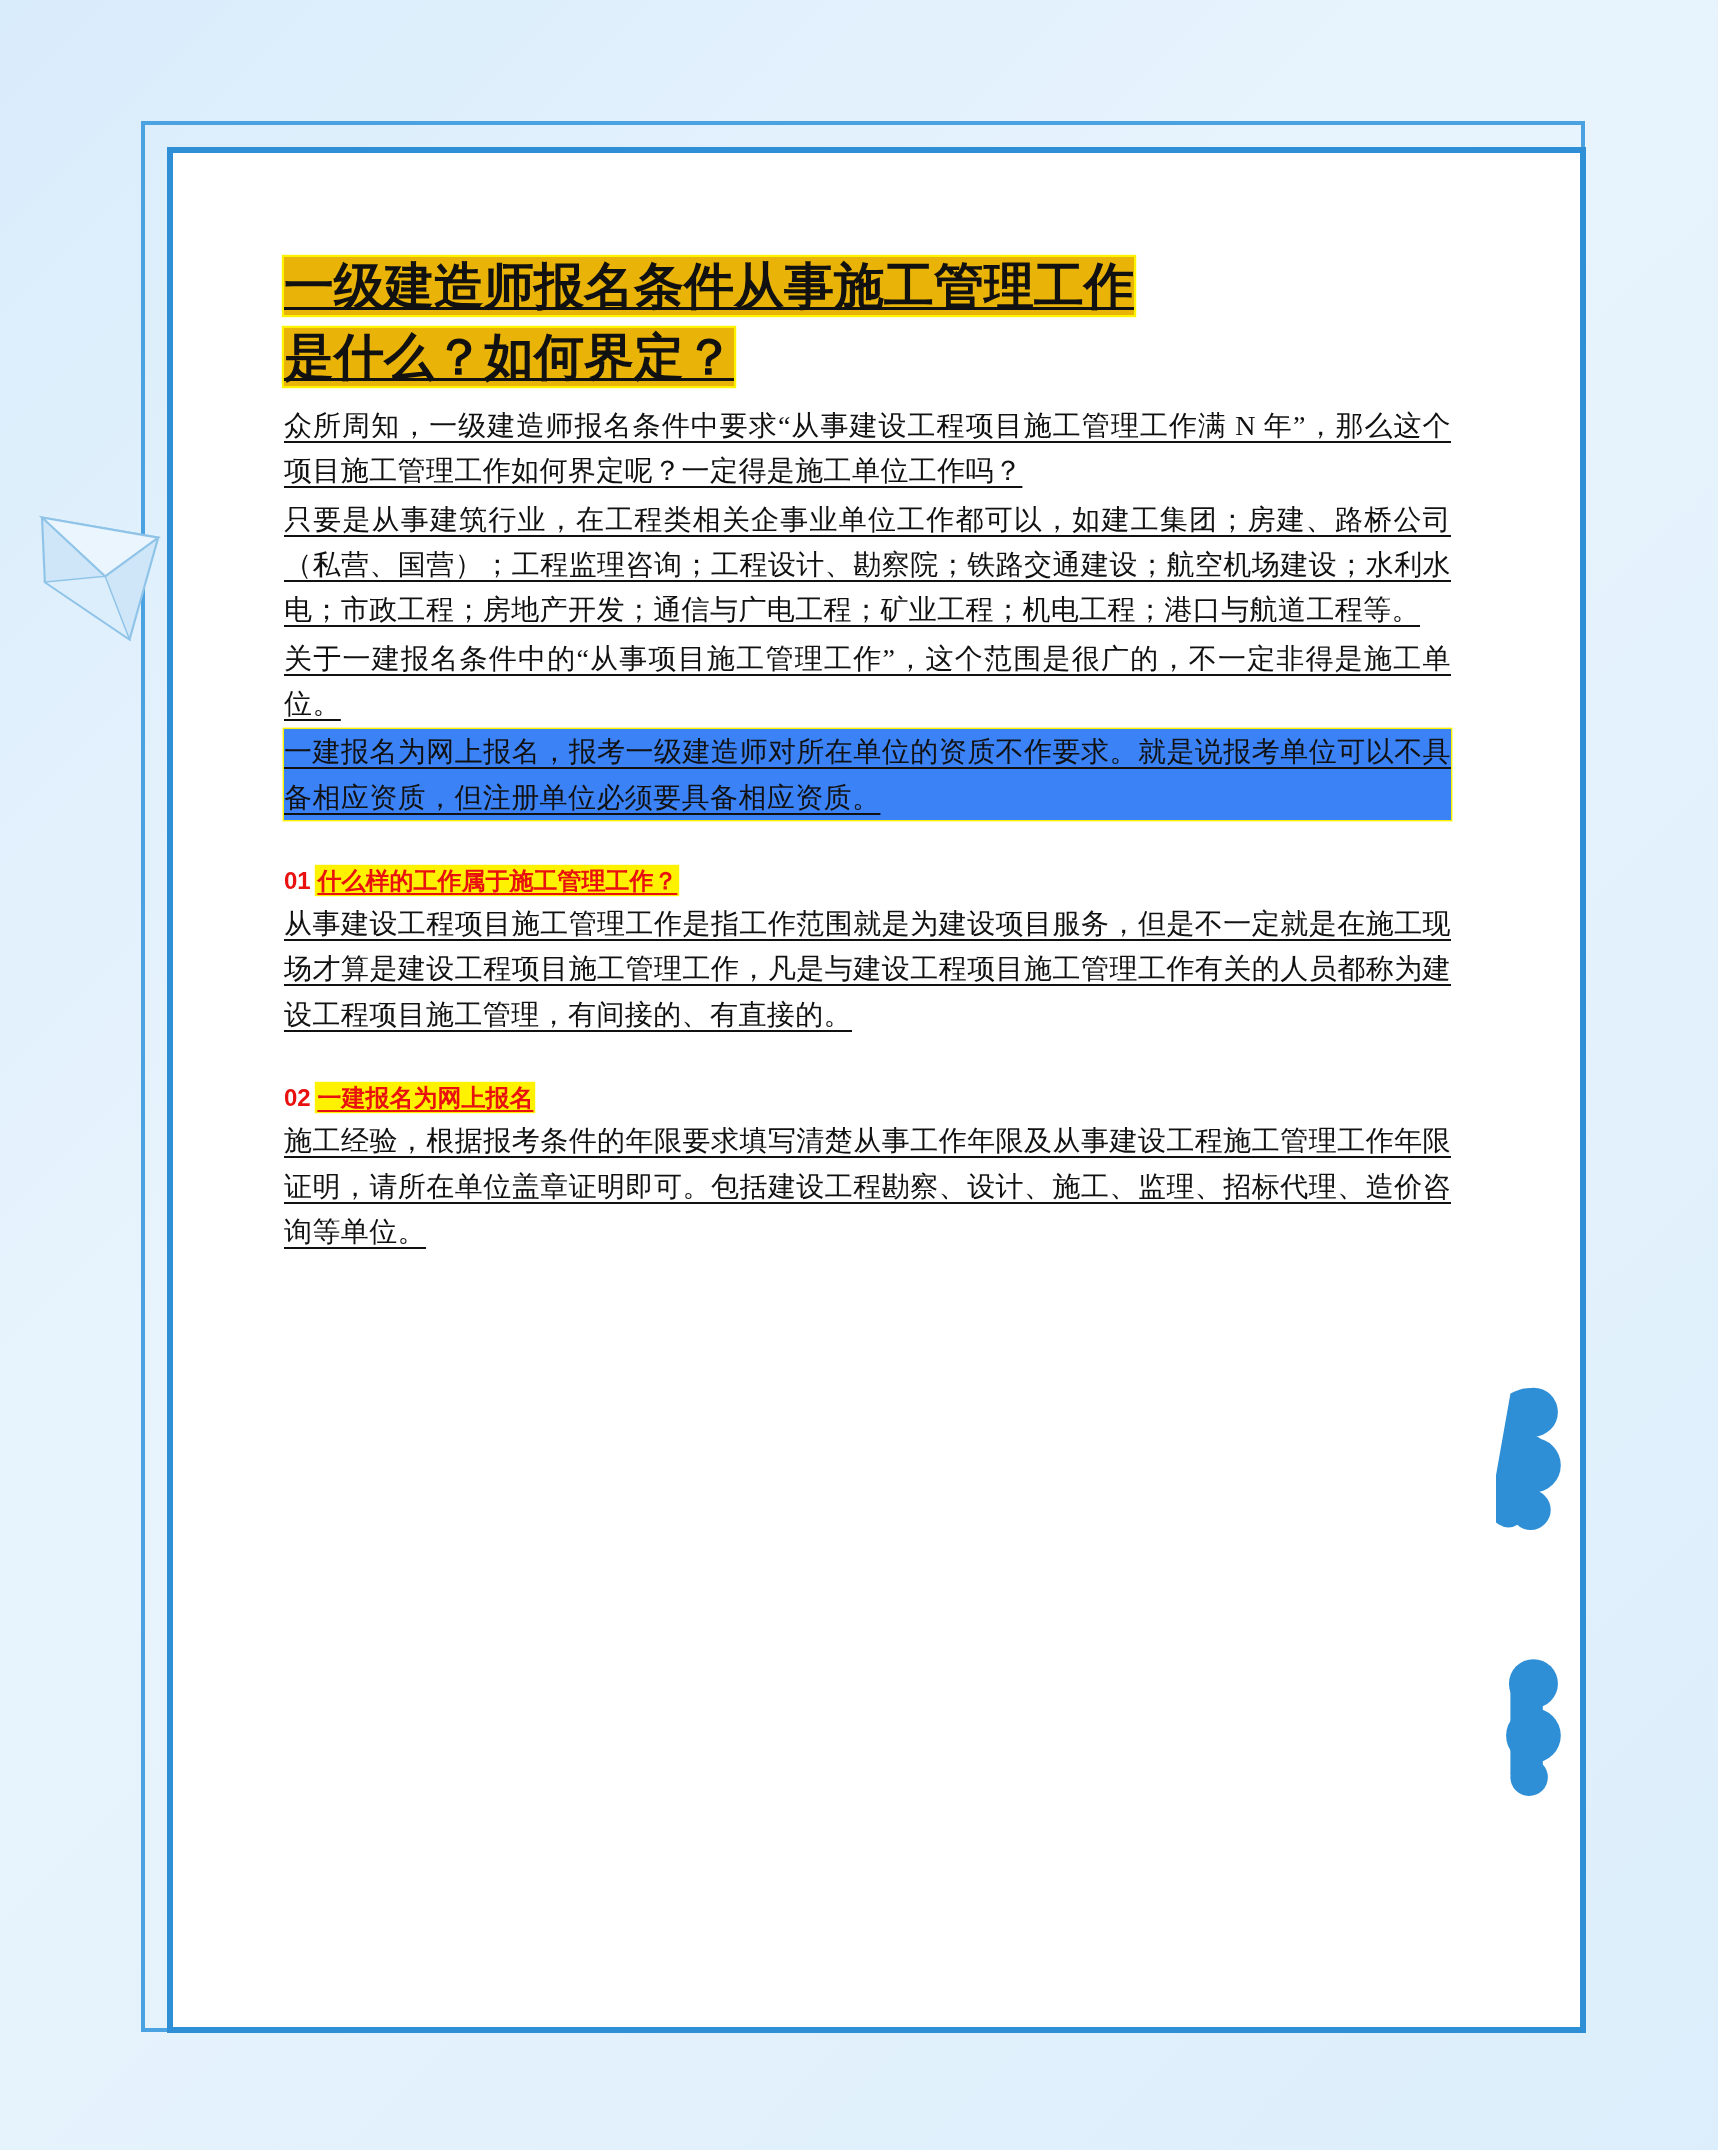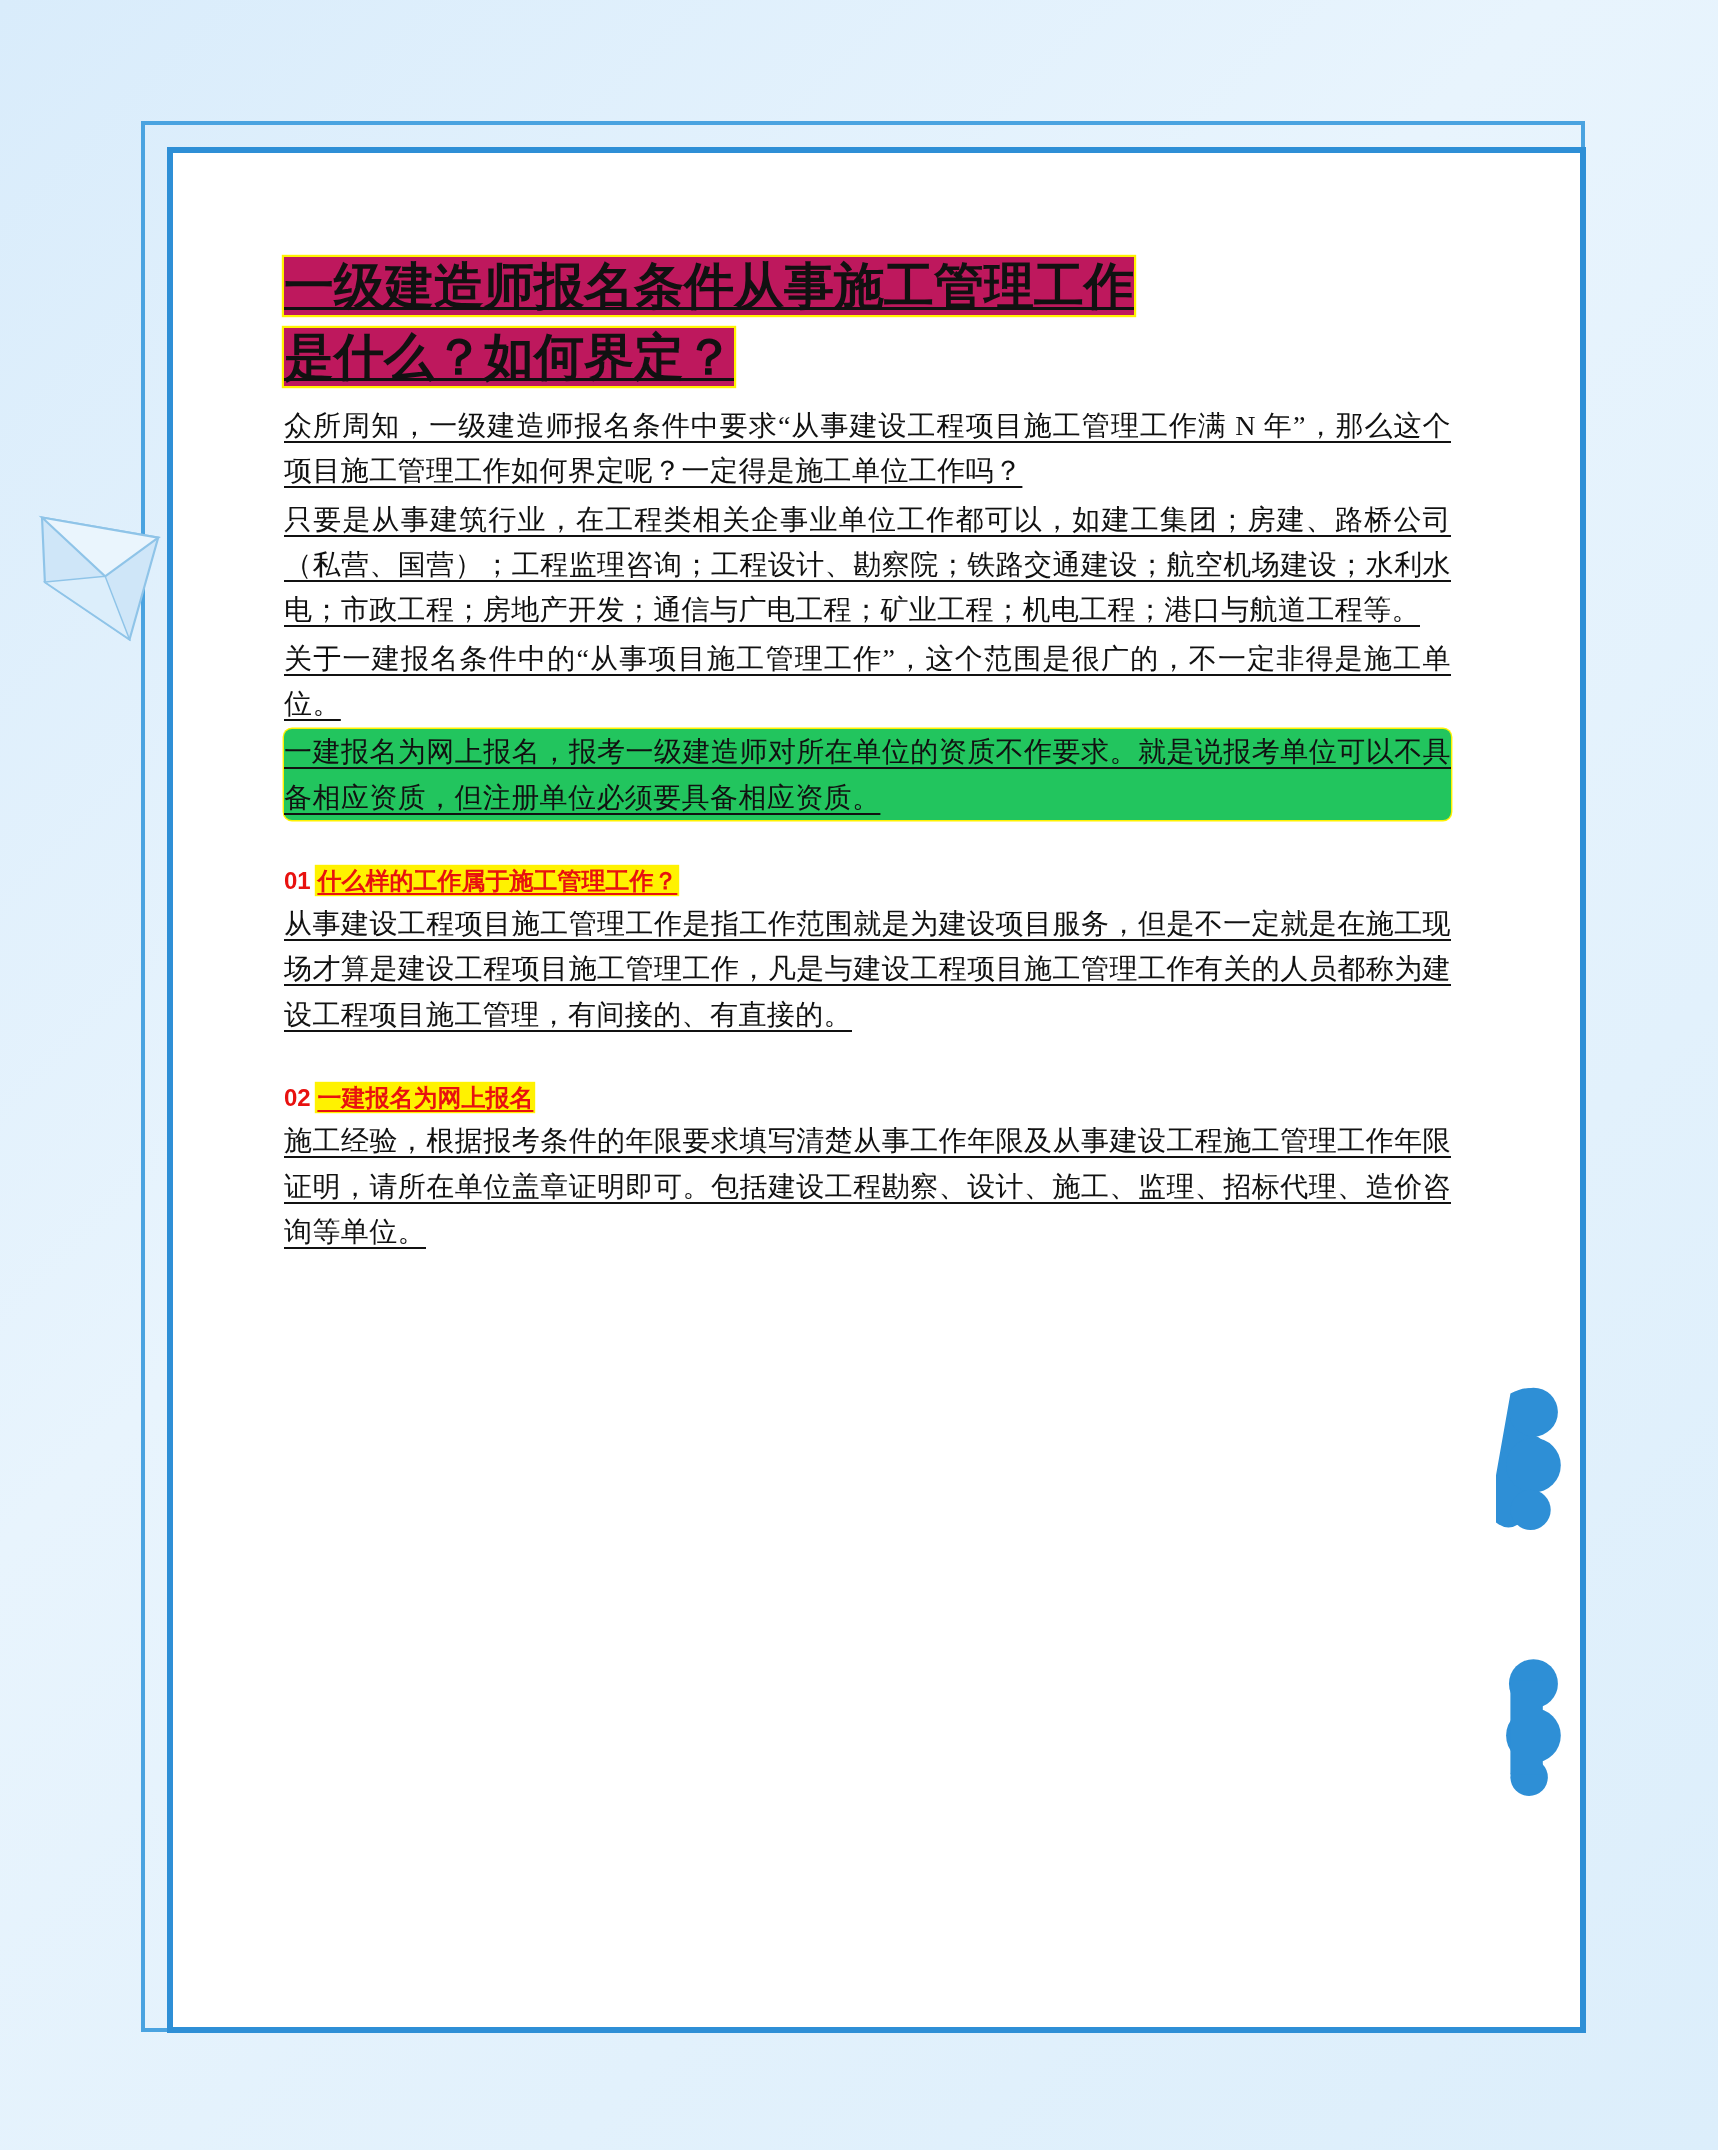--- a/index.html
+++ b/index.html
@@ -69,21 +69,21 @@
 
   .title {
     font-family: "Liberation Sans", "DejaVu Sans", sans-serif;
     font-weight: bold;
     font-size: 50px;
     line-height: 1.42;
     color: #111111;
     margin: 0 0 10px 0;
   }
   .title span.hl {
-    background: #be185d;
+    background: #eab308;
     box-shadow: 0 0 0 2.2px #fff200;
     text-decoration: underline;
     text-decoration-thickness: 2.9px;
     text-underline-offset: 4.3px;
     padding: 1.4px 0;
   }
 
   p.para {
     font-size: 28px;
     line-height: 1.62;
@@ -94,23 +94,22 @@
   }
   .u {
     text-decoration: underline;
     text-decoration-thickness: 1.8px;
     text-underline-offset: 5.7px;
   }
   .red {
     color: #e8110f;
   }
   .yellow {
-    background: #22c55e;
+    background: #3b82f6;
     box-shadow: 0 0 0 1.4px #fff200;
-    border-radius: 8px;
   }
 
   .section-head {
     font-family: "Liberation Sans", "DejaVu Sans", sans-serif;
     font-weight: bold;
     font-size: 24px;
     color: #e8110f;
     margin: 0 0 4.3px 0;
     display: block;
   }

